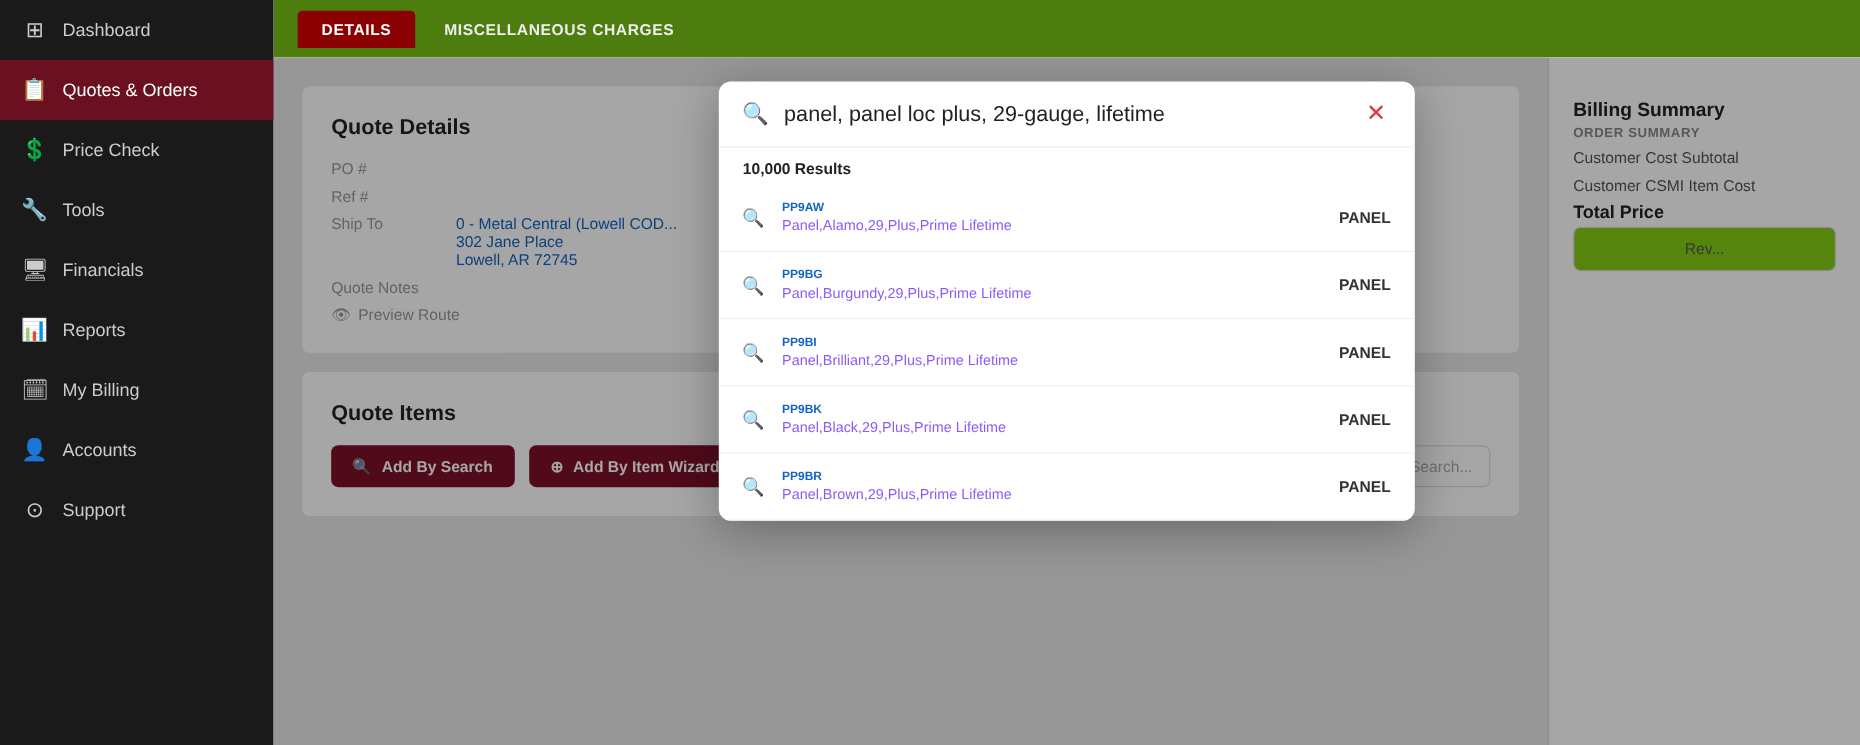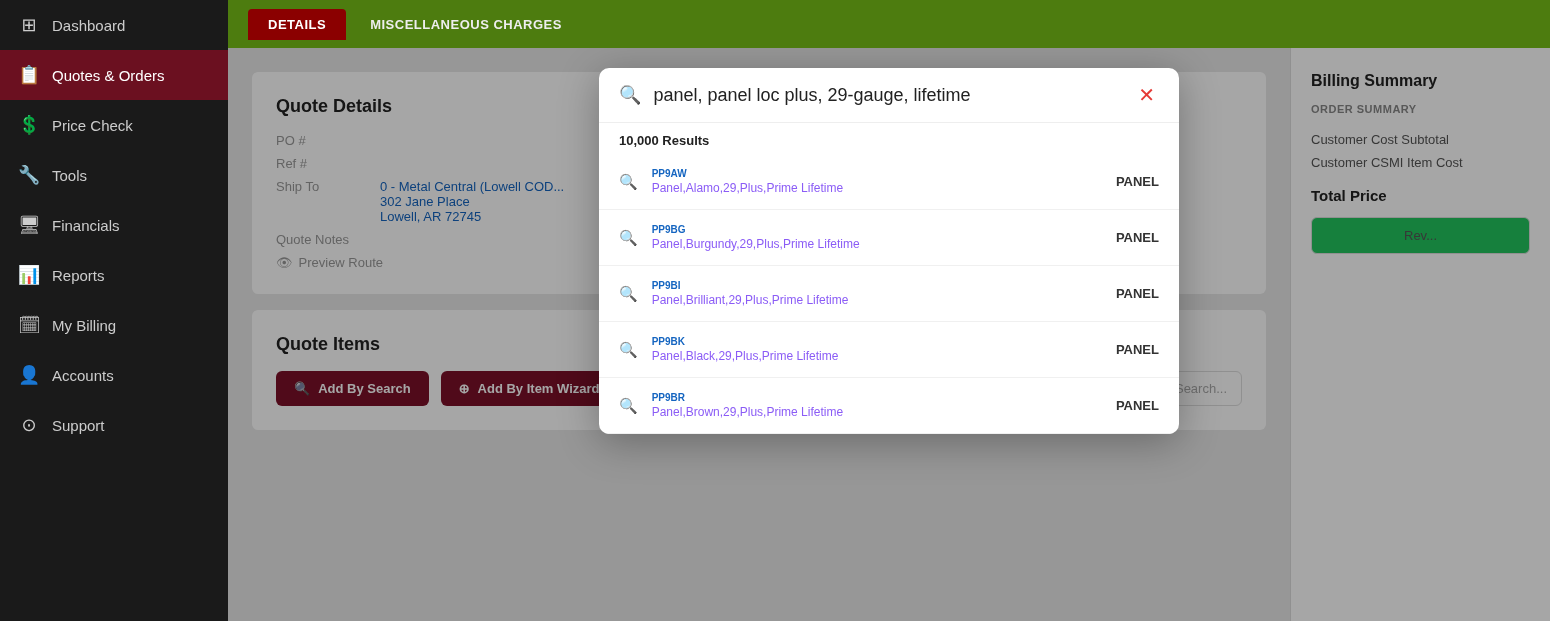--- a/index.html
+++ b/index.html
@@ -157,24 +157,24 @@
       align-items: center;
       gap: 5px;
       color: #aaa;
     }
 
     
     .billing-panel {
       width: 260px;
       background: #fff;
       border-left: 1px solid #ddd;
-      padding: 24px 20px;
+      padding: 36px 20px;
       display: flex;
       flex-direction: column;
-      gap: 13px;
+      gap: 3px;
       overflow-y: auto;
       flex-shrink: 0;
     }
     .billing-panel h2 {
       font-size: 16px;
       font-weight: 700;
       color: #222;
     }
     .order-summary-label {
       font-size: 11px;
@@ -189,21 +189,21 @@
       font-size: 13px;
       color: #555;
       padding: 4px 0;
     }
     .total-price-label {
       font-size: 15px;
       font-weight: 700;
       color: #222;
     }
     .review-btn {
-      background: #22c55e;
+      background: #84cc16;
       border: 1px solid #ddd;
       border-radius: 6px;
       padding: 10px;
       font-size: 13px;
       color: #555;
       text-align: center;
     }
 
     
     .overlay {

